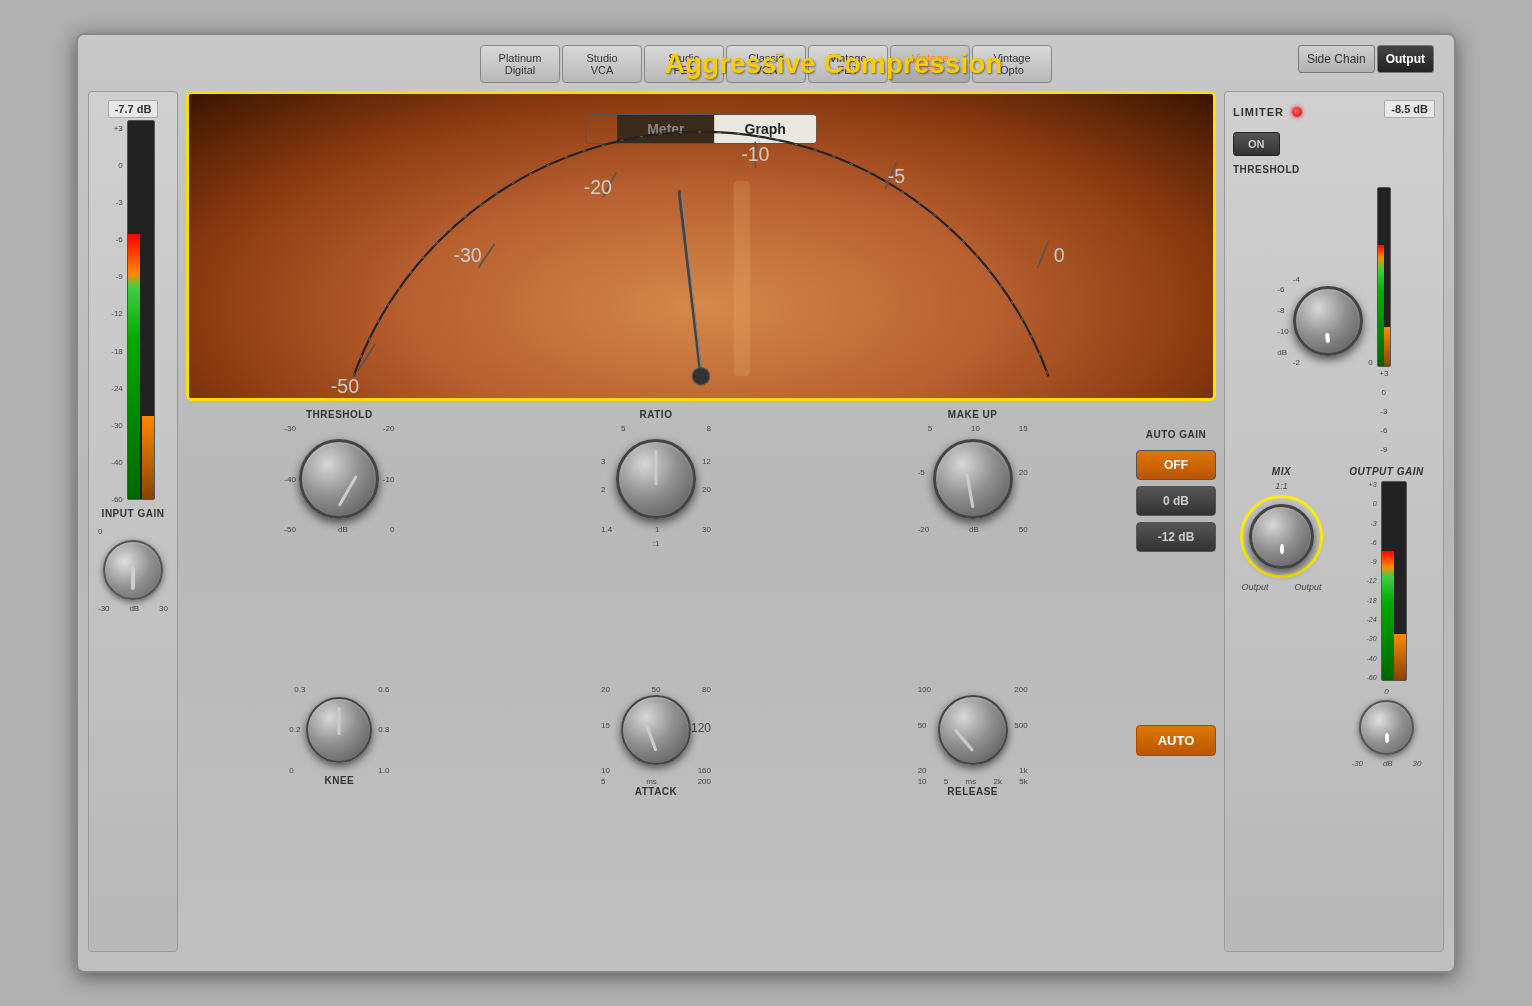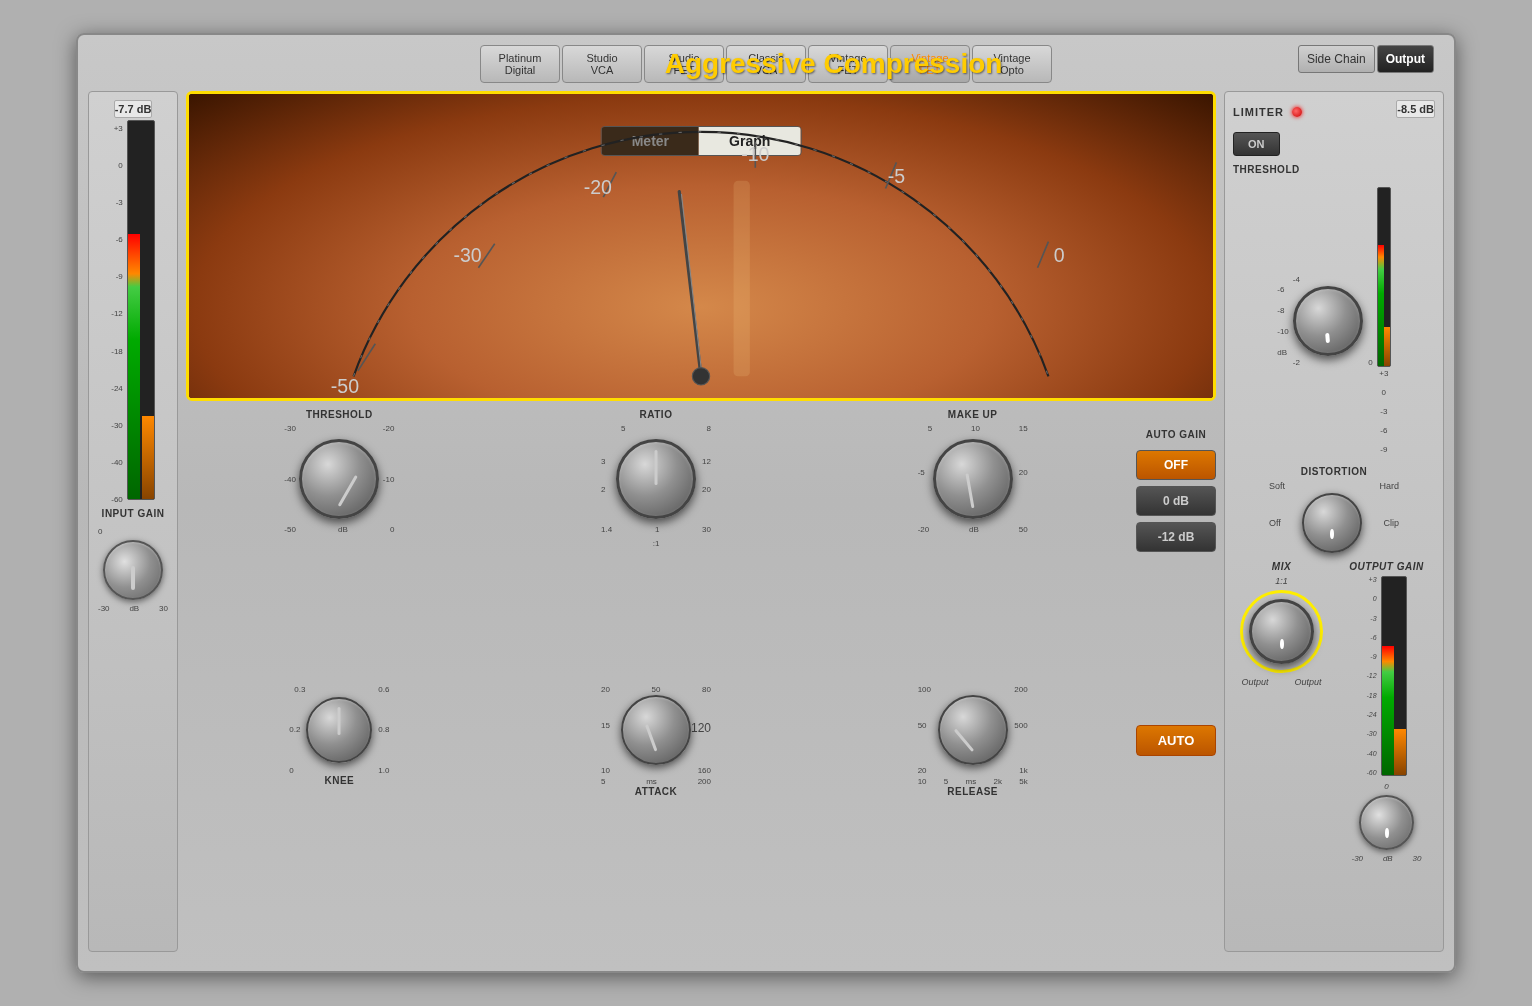--- a/index.html
+++ b/index.html
@@ -100,21 +100,21 @@
       border: 1px solid #999;
       border-radius: 4px;
       padding: 8px 4px;
     }
     .meter-value-display {
       background: #e8e8e8;
       border: 1px solid #aaa;
       border-radius: 2px;
       font-size: 11px;
       color: #333;
-      padding: 2px 0;
+      padding: 2px 6px;
       margin-bottom: 6px;
       font-weight: bold;
     }
     .vertical-meter {
       width: 28px;
       height: 380px;
       background: #222;
       border: 1px solid #555;
       border-radius: 2px;
       position: relative;
@@ -164,27 +164,28 @@
       overflow: hidden;
     }
     .meter-display-inner {
       width: 100%;
       height: 100%;
       background: radial-gradient(ellipse at 50% 70%, #d4884a 0%, #b86030 40%, #8b3a10 70%, #3a1500 100%);
       position: relative;
     }
     .meter-tabs {
       position: absolute;
-      top: 32px;
+      top: 20px;
       left: 50%;
       transform: translateX(-50%);
       display: flex;
       border-radius: 4px;
       overflow: hidden;
       border: 1px solid #555;
+      padding-left: 31px;
     }
     .meter-tab {
       padding: 6px 30px;
       font-size: 14px;
       font-weight: bold;
       cursor: pointer;
     }
     .meter-tab.inactive {
       background: #3a2a1a;
       color: #888;
@@ -683,34 +684,20 @@
           <div style="font-size:8px; color:#444; margin-top:2px; display:flex; flex-direction:column; align-items:center; gap:10px;">
             <span>+3</span>
             <span>0</span>
             <span>-3</span>
             <span>-6</span>
             <span>-9</span>
           </div>
         </div>
       </div>
 
-      <div class="distortion-section">
-        <div class="control-label">DISTORTION</div>
-        <div style="display:flex; justify-content:space-between; width:130px; font-size:9px; color:#444; margin-bottom:2px;">
-          <span>Soft</span>
-          <span>Hard</span>
-        </div>
-        <div style="display:flex; align-items:center; justify-content:space-between; width:130px;">
-          <span style="font-size:9px; color:#444;">Off</span>
-          <div class="knob-medium" style="width:60px;height:60px;">
-            <div style="position:absolute; width:4px; height:10px; background:#fff; border-radius:50%; bottom:12px; left:50%; transform:translateX(-50%);"></div>
-          </div>
-          <span style="font-size:9px; color:#444;">Clip</span>
-        </div>
-      </div>
 
       <div class="right-two-col">
         <div class="right-col">
           <div class="control-label">MIX</div>
           <div style="font-size:9px; color:#444; margin-bottom:4px;">1:1</div>
           <div class="mix-knob-circle">
             <div class="knob-large" style="width:65px;height:65px;">
               <div style="position:absolute; width:4px; height:10px; background:#fff; border-radius:50%; bottom:12px; left:50%; transform:translateX(-50%);"></div>
             </div>
           </div>

